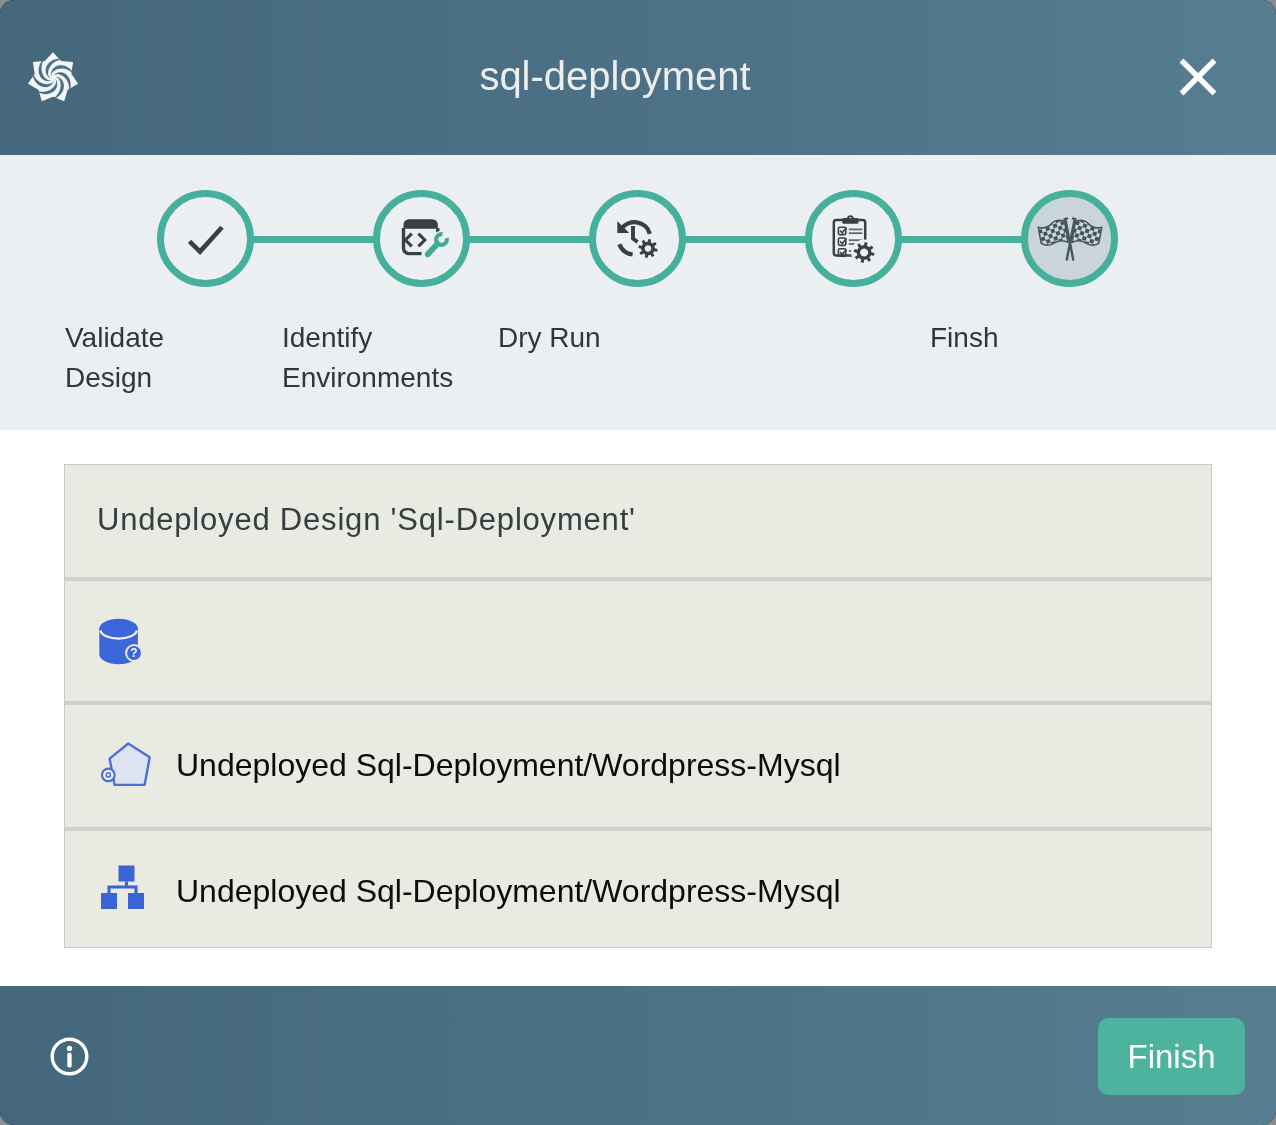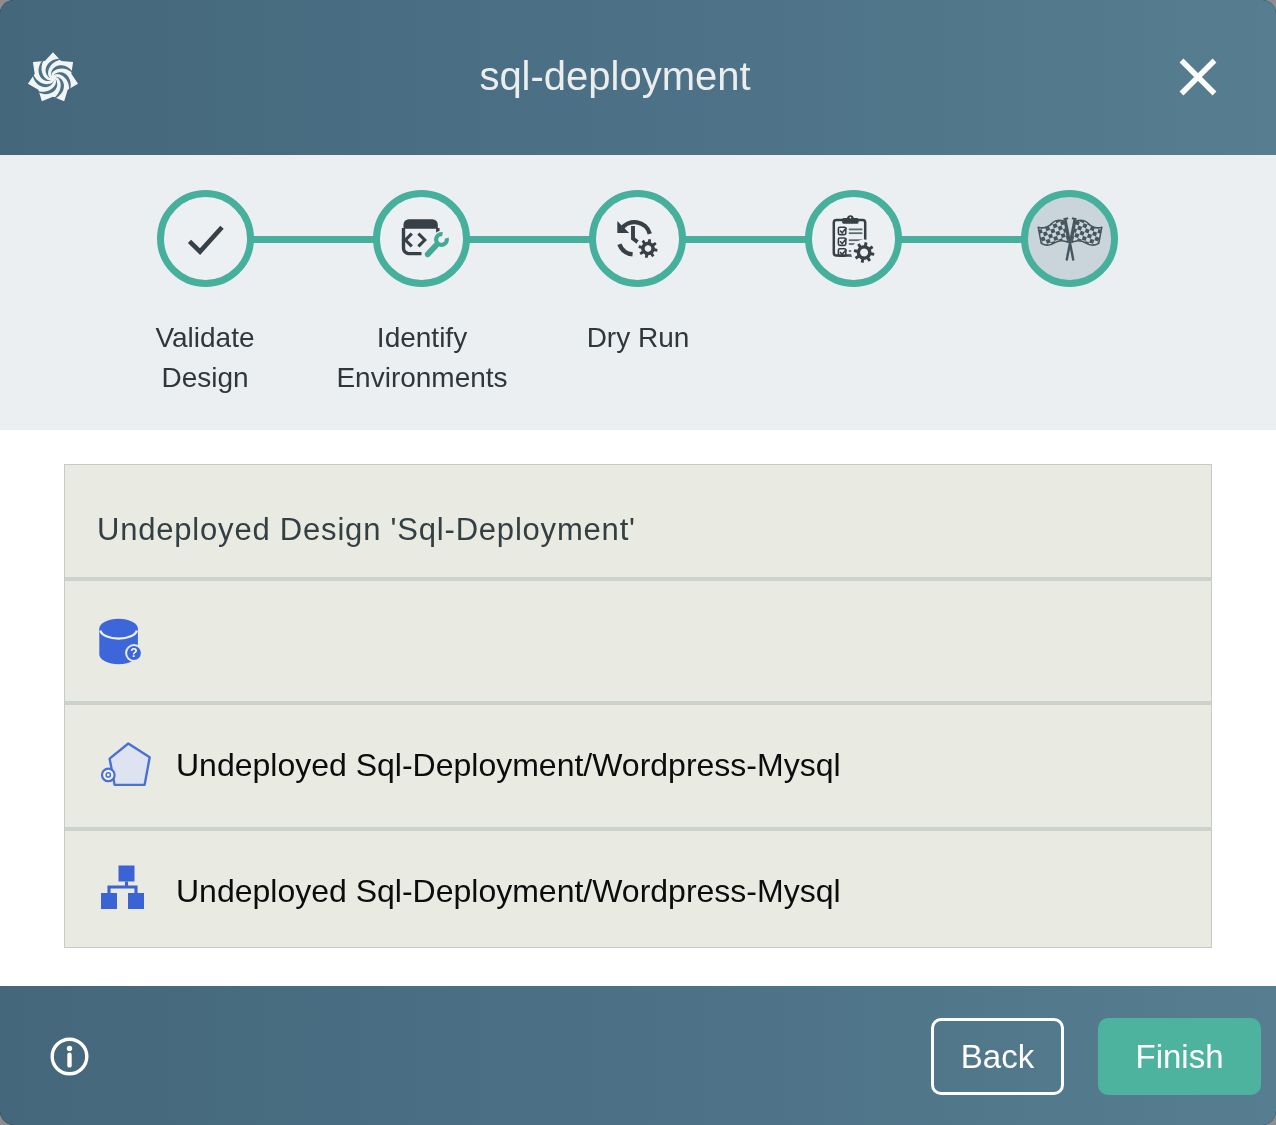--- a/index.html
+++ b/index.html
@@ -8,36 +8,36 @@
 .modal { position:absolute; left:0; top:0; width:1276px; height:1125px; border-radius:14px; overflow:hidden; background:#0f172a;padding-left:44px; }
 .header { position:absolute; left:0; top:0; width:1276px; height:155px; background:linear-gradient(90deg,#44677b 0%,#4d7287 55%,#567d90 100%); }
 .header .title { position:absolute; left:0; right:46px; top:53.5px; text-align:center; font-size:40px; color:#eceeee; }
 .logo { position:absolute; left:26px; top:51px; width:54px; height:54px; }
 .closex { position:absolute; left:1178px; top:57px; }
 .stepper { position:absolute; left:0; top:155px; width:1276px; height:275px; background:#eceff1; }
 .connector { position:absolute; left:205px; top:81px; width:865px; height:7px; background:#47b09d; }
 .circle { position:absolute; top:35px; width:97px; height:97px; border-radius:50%; background:#edf0f2; border:7px solid #47b09d; }
 .circle.done { background:#cad5db; }
 .circle svg { position:absolute; left:50%; top:50%; transform:translate(-50%,-50%); }
-.steplabel { position:absolute; top:163px; width:280px; text-align:center; font-size:28px; line-height:40px; color:#30373b; }
+.steplabel { position:absolute; top:163px; width:280px; text-align:left; font-size:28px; line-height:40px; color:#30373b; }
 .content { position:absolute; left:0; top:430px; width:1276px; height:556px; background:#fff; }
 .panel { position:absolute; left:64px; top:34px; width:1148px; background:#ccd1ca; border:1px solid #c6cbc4; }
 .row { position:relative; background:#e9ebe3; }
 .row + .row { margin-top:4px; }
 .row1 { height:112px; }
-.row1 .t { position:absolute; left:32px; top:37px; font-size:31px; color:#333f42; letter-spacing:0.8px;margin-top:10px; }
+.row1 .t { position:absolute; left:32px; top:37px; font-size:31px; color:#333f42; letter-spacing:0.8px; }
 .rowi { height:120px; }
 .rowi.r3 { height:122px; }
 .rowi.r4 { height:116px; }
 .rowi .t { position:absolute; left:111px; top:42px; font-size:32px; color:#0c0c0c; }
 .rowi .ic { position:absolute; left:34px; top:50%; transform:translateY(-50%); }
 .footer { position:absolute; left:0; top:986px; width:1276px; height:139px; background:linear-gradient(90deg,#44677b 0%,#4d7287 55%,#567d90 100%); }
 .info { position:absolute; left:49px; top:50px; }
 .btn-back { position:absolute; left:931px; top:32px; width:133px; height:77px; border:3px solid #fff; border-radius:10px; color:#fff; font-size:33px; text-align:center; line-height:71px; }
-.btn-finish { position:absolute; left:1098px; top:32px; width:163px; height:77px; background:#4db29e; border-radius:10px; color:#fff; font-size:33px; text-align:center; line-height:77px; }
+.btn-finish { position:absolute; left:1098px; top:32px; width:147px; height:77px; background:#4db29e; border-radius:10px; color:#fff; font-size:33px; text-align:center; line-height:77px; }
 </style>
 </head>
 <body>
 <div class="modal">
   <div class="header">
     <div class="logo"><svg width="54" height="54" viewBox="-25 -25 50 50">
   <path d="M0.00 -23.80 L7.55 -15.68 L18.61 -14.84 L16.96 -3.87 L23.20 5.30 L13.60 10.85 L10.33 21.44 L0.00 17.40 L-10.33 21.44 L-13.60 10.85 L-23.20 5.30 L-16.96 -3.87 L-18.61 -14.84 L-7.55 -15.68 Z" fill="#f2f5f6"></path>
   <g fill="#4c7086" transform="scale(-1,1)">
     <g id="swirl">
               <path d="M9.13 -17.17 L10.84 -15.00 L12.13 -12.69 L12.98 -10.30 L13.38 -7.90 L13.32 -5.57 L12.82 -3.40 L11.92 -1.46 L10.68 0.16 L9.20 1.41 L7.56 2.25 L5.88 2.67 L4.27 2.70 L3.08 2.60 L2.17 2.42 L1.57 1.75 L2.39 2.02 L3.39 2.14 L4.24 1.93 L5.16 1.54 L6.14 0.94 L7.14 0.11 L8.13 -1.00 L9.05 -2.40 L9.83 -4.11 L10.39 -6.14 L10.64 -8.44 L10.49 -10.97 L9.87 -13.65 L8.71 -16.38 Z"></path>
@@ -133,20 +133,21 @@
         <path d="M39.3 5.2 C 43.6 2.4, 48.4 1.8, 52.7 4.4 C 57.4 7.2, 62.0 6.8, 66.3 4.2 L 67.5 20.6 C 63.6 24.8, 58.9 25.0, 54.6 23.6 C 49.5 22.0, 44.3 23.8, 41.2 26.6 Z" fill="url(#chk)" stroke="#47565e" stroke-width="1.5" stroke-linejoin="round"></path>
       </g>
     </g>
     <use href="#flagR" transform="translate(68,0) scale(-1,1)"></use>
   </g>
 </svg>
       </div>
     <div class="steplabel" style="left:65px;">Validate<br>Design</div>
     <div class="steplabel" style="left:498px;">Dry Run</div>
     <div class="steplabel" style="left:282px;">Identify<br>Environments</div>
+    <div class="steplabel" style="left:930px;">Finsh</div>
   </div>
   <div class="content">
     <div class="panel">
       <div class="row row1">
           <div class="t">Undeployed Design 'Sql-Deployment'</div>
         </div>
       <div class="row rowi">
           <div class="ic"><svg width="46" height="47" viewBox="0 0 46 47" style="margin-top:5px;">
   <path d="M0.3 10.8 v25.4 a19.3 10 0 0 0 38.6 0 V10.8 Z" fill="#3c66d9"></path>
   <ellipse cx="19.6" cy="10.8" rx="19.3" ry="10" fill="#3c66d9"></ellipse>
@@ -173,16 +174,15 @@
           <div class="t">Undeployed Sql-Deployment/Wordpress-Mysql</div>
         </div>
     </div>
   </div>
   <div class="footer">
     <div class="info"><svg width="41" height="41" viewBox="0 0 41 41">
   <circle cx="20.5" cy="20.5" r="17.3" fill="none" stroke="#fff" stroke-width="3.4"></circle>
   <circle cx="20.5" cy="12.4" r="2.7" fill="#fff"></circle>
   <rect x="18.3" y="16.6" width="4.4" height="15" rx="2.2" fill="#fff"></rect>
 </svg></div>
-    <div class="btn-back">Back</div>
     <div class="btn-finish">Finish</div>
   </div>
 </div>
 
 </body></html>

